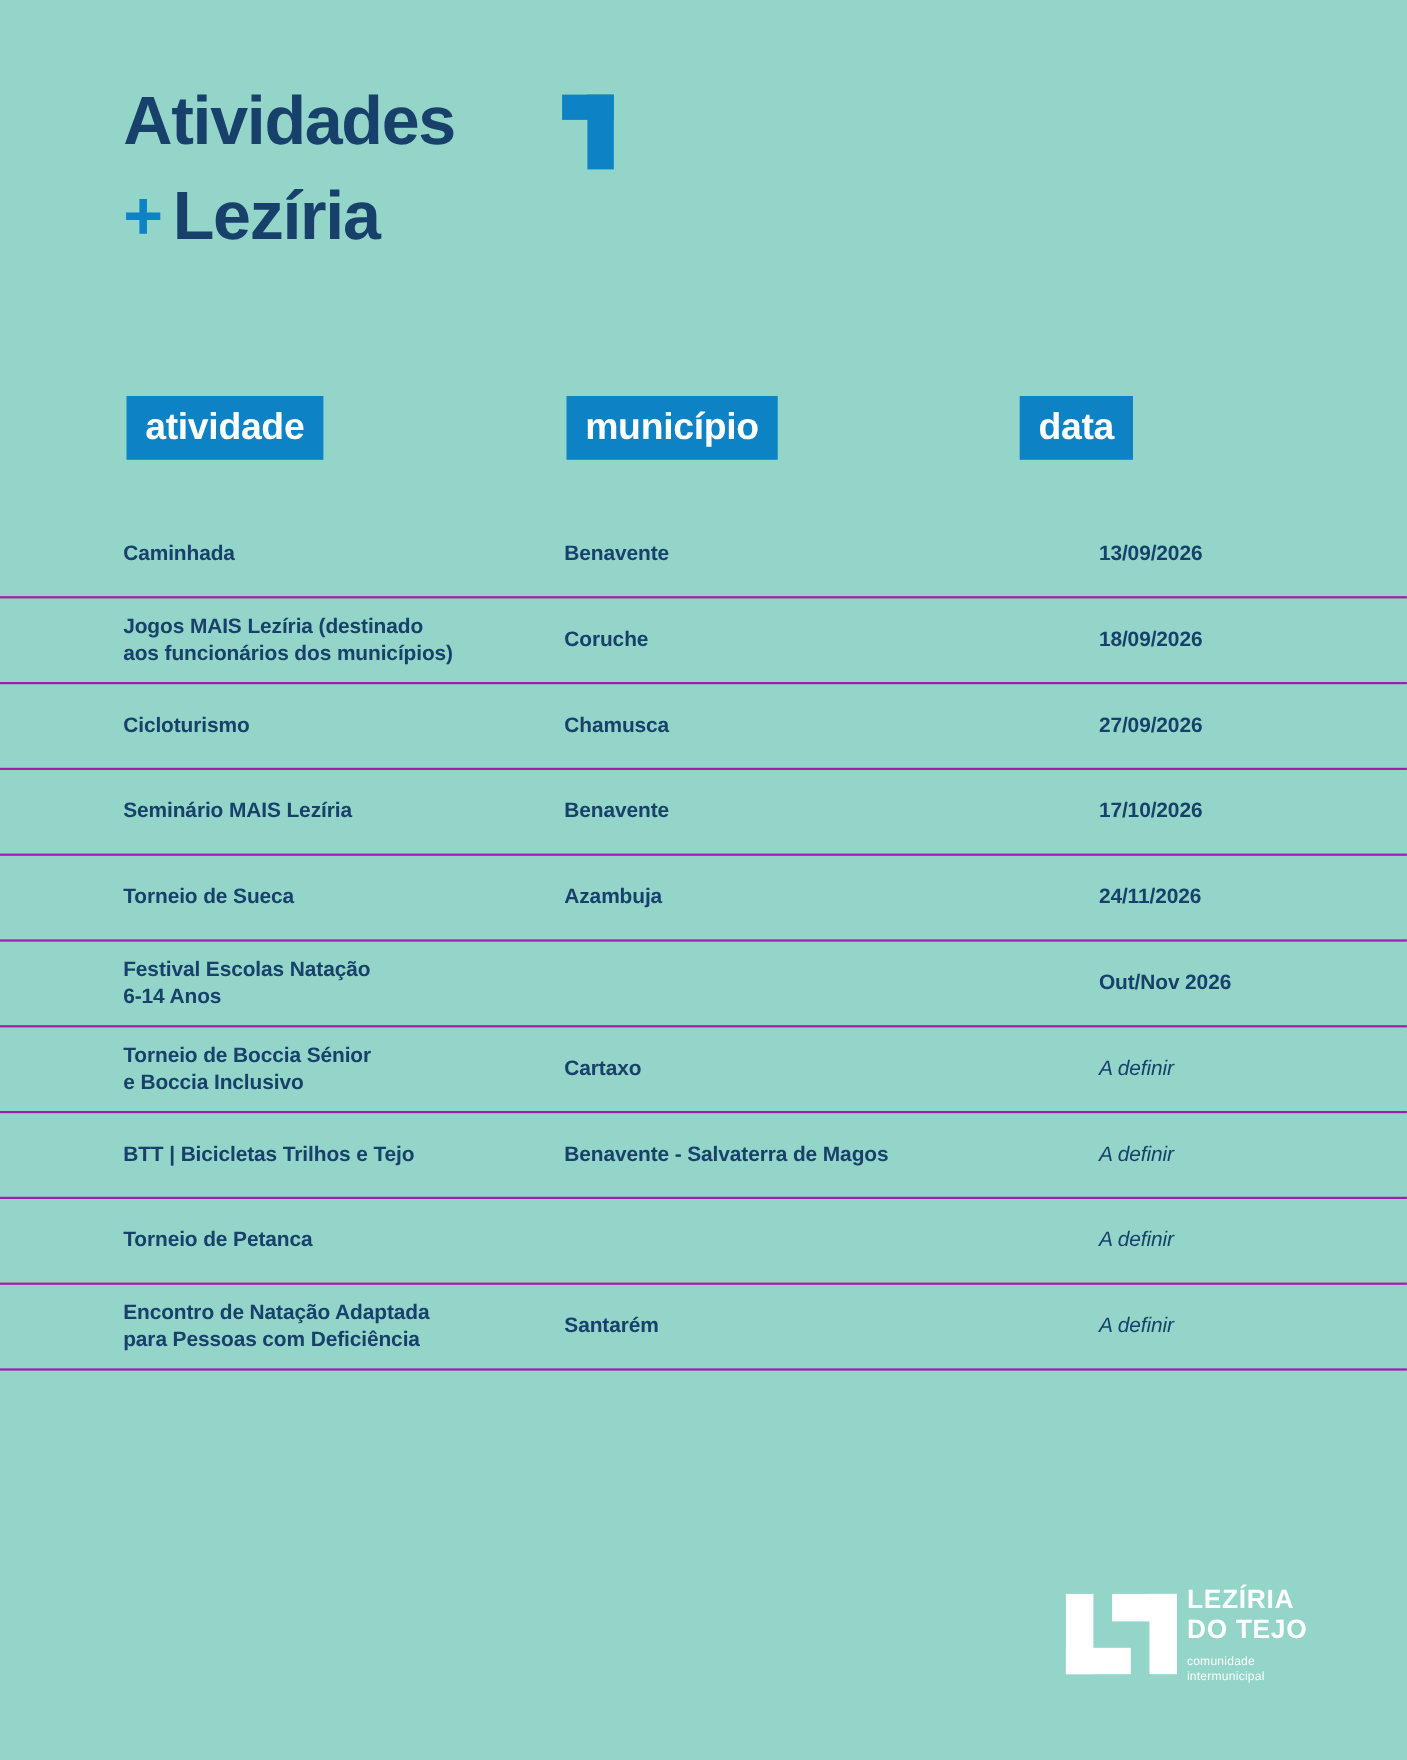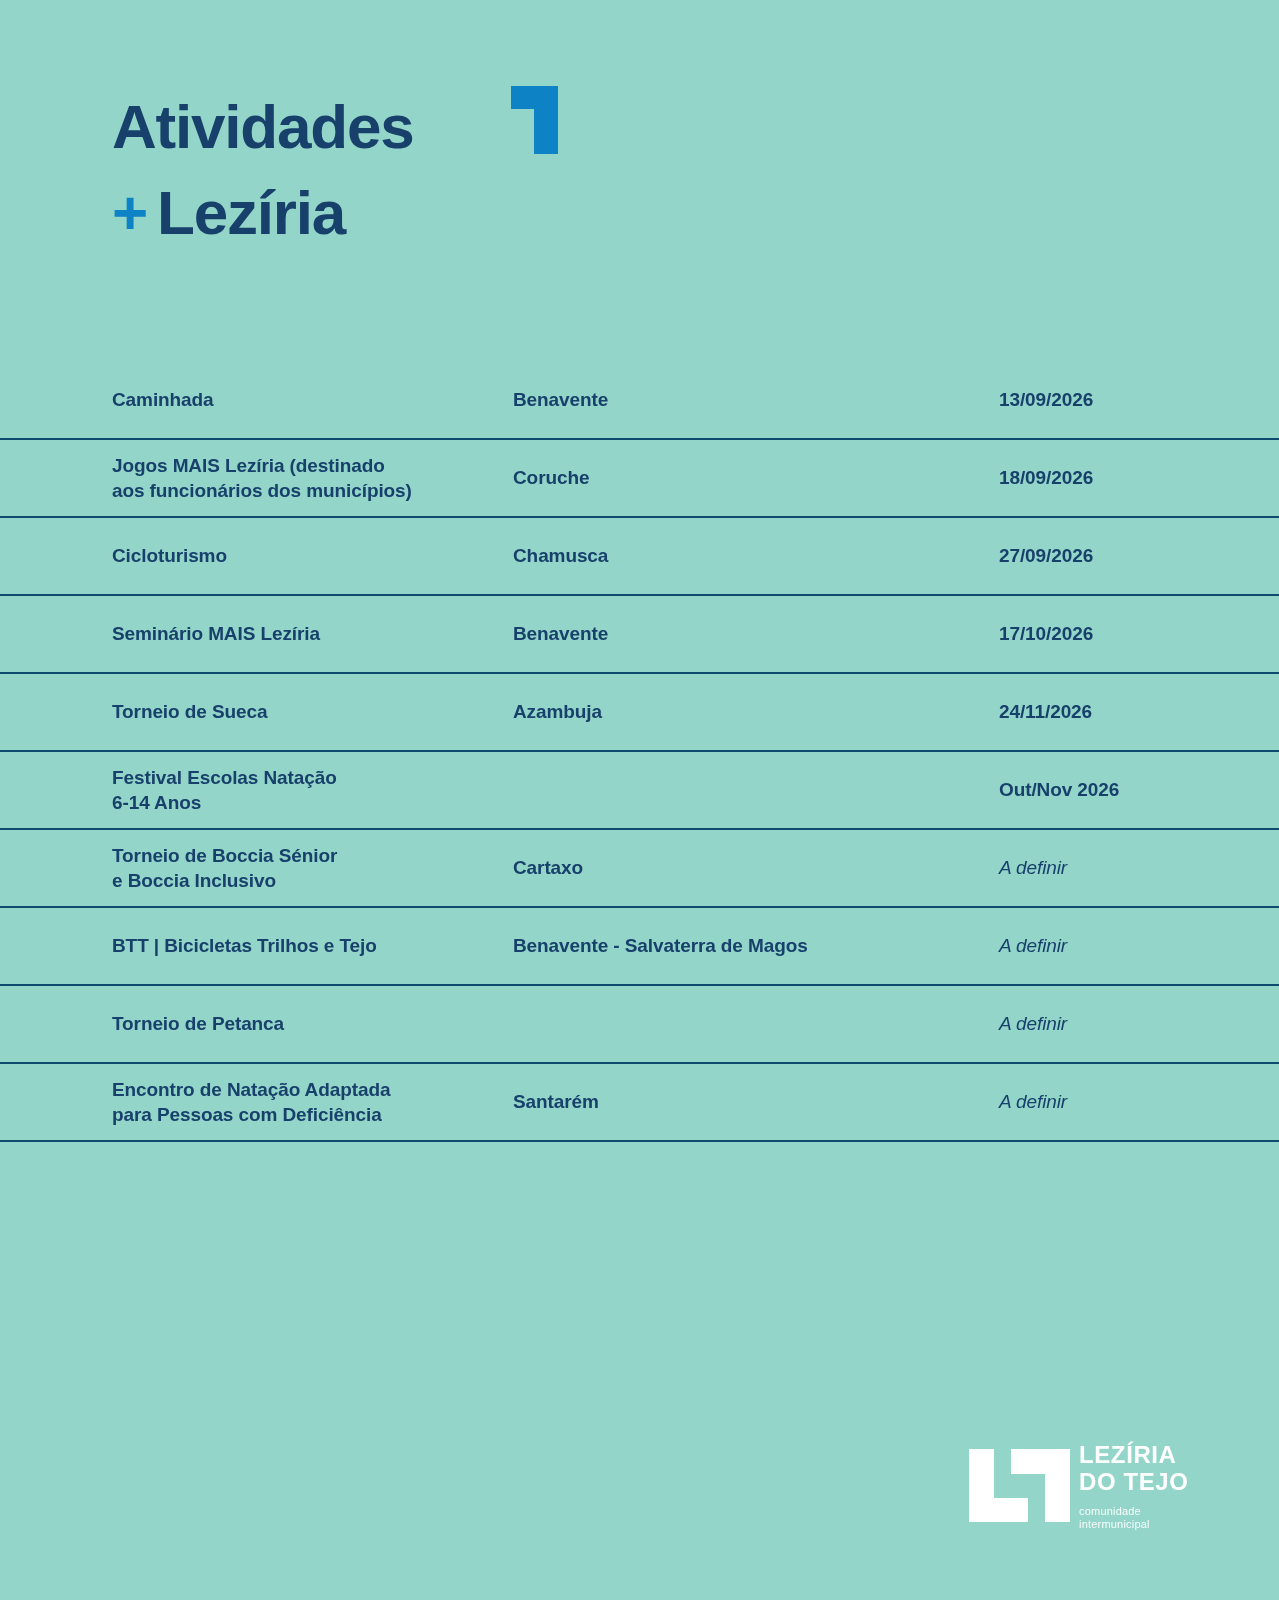--- a/index.html
+++ b/index.html
@@ -15,21 +15,21 @@
     background: #93d5c9;
     font-family: "Liberation Sans", sans-serif;
     -webkit-font-smoothing: antialiased;
     position: relative;
   }
 
   
   .title-block {
     position: absolute;
     left: 112px;
-    top: 95px;
+    top: 79px;
     width: 520px;
   }
 
   .title-line1 {
     font-size: 62px;
     font-weight: 700;
     color: #17406b;
     letter-spacing: -1.2px;
     line-height: 1.02;
     white-space: nowrap;
@@ -142,21 +142,21 @@
     left: 954px;
     width: 290px;
     margin-left: 45px;
   }
   .cell.date.tbd {
     font-style: italic;
     font-weight: 500;
   }
 
   
-  .row { border-bottom: 2px solid #0c4a6e; }
+  .row { border-bottom: 2px solid #a21caf; }
 
   
   .footer-logo {
     position: absolute;
     left: 967px;
     top: 1434px;
     width: 215px;
     height: 92px;
   }
 
@@ -227,20 +227,25 @@
   <div class="title-line2"><span class="plus-mark">+</span><span>Lezíria</span></div>
 </div>
 
 <div class="flag-mark">
   <span class="bar-top"></span>
   <span class="bar-stem"></span>
 </div>
 
 <div class="table-wrap">
 
+  <div class="head-row">
+    <div class="col-head c1">atividade</div>
+    <div class="col-head c2">município</div>
+    <div class="col-head c3">data</div>
+  </div>
 
   <div class="rows" id="rows-container">
       <div class="row">
         <div class="cell activity">Caminhada</div>
         <div class="cell municipality">Benavente</div>
         <div class="cell date">13/09/2026</div>
       </div>
       <div class="row">
         <div class="cell activity">Jogos MAIS Lezíria (destinado
 aos funcionários dos municípios)</div>

